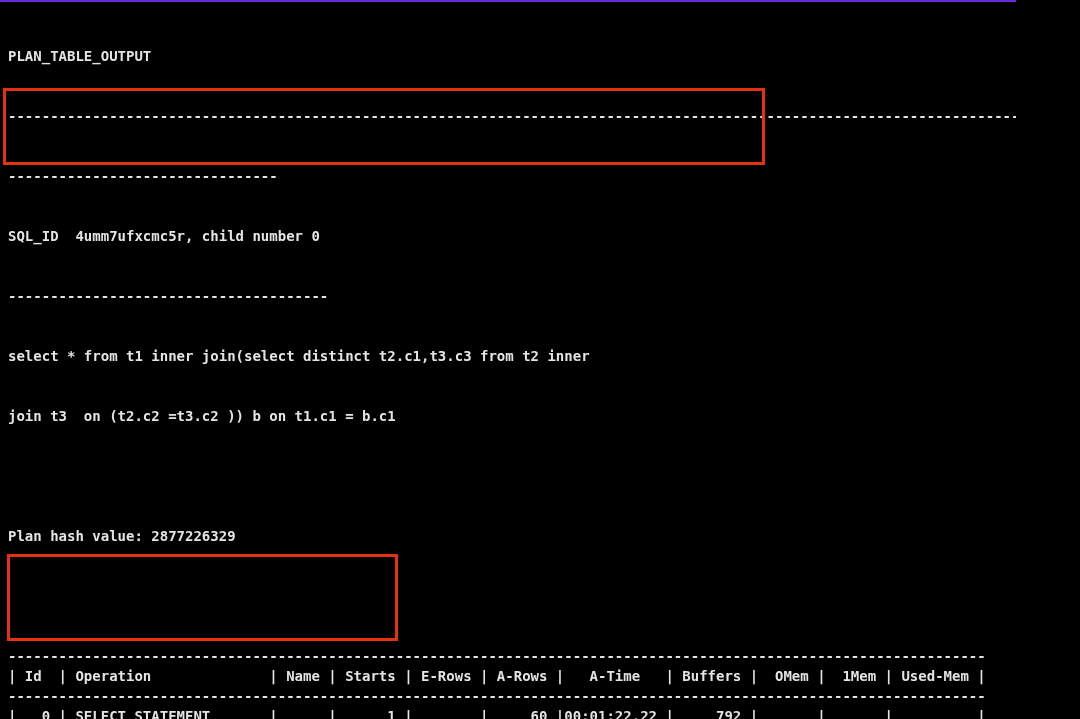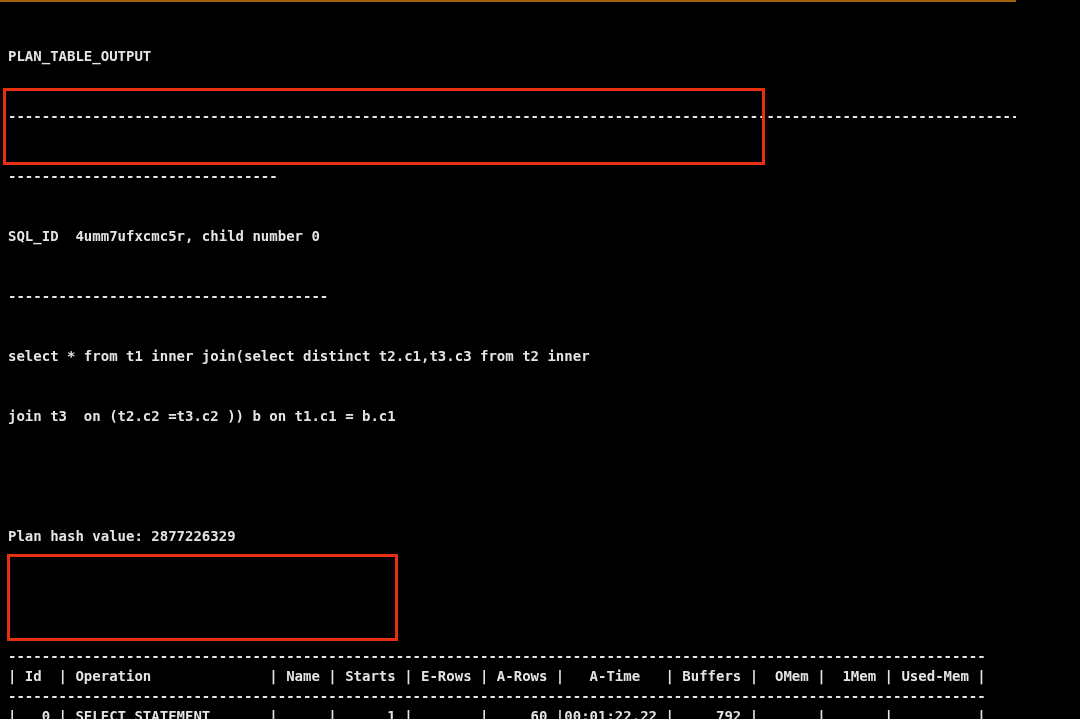--- a/index.html
+++ b/index.html
@@ -1,19 +1,19 @@
 <!DOCTYPE html>
 <html><head>
 <meta charset="utf-8">
 <style>
   html,body{margin:0;padding:0;background:#000;}
   body{width:1080px;height:719px;overflow:hidden;position:relative;}
   .terminal{
     position:absolute;left:0;top:0;width:1016px;height:719px;
-    background:#000;border-top:2px solid #a16207;box-sizing:border-box;
+    background:#000;border-top:2px solid #6d28d9;box-sizing:border-box;
     overflow:hidden;
   }
   .screen{
     position:absolute;left:8px;top:4px;width:1400px;
     font-family:"DejaVu Sans Mono","Liberation Mono",monospace;
     font-size:14px;font-weight:bold;line-height:20px;
     color:#e4e4e4;white-space:pre;
   }
   .line{height:20px;}
   .redbox{

